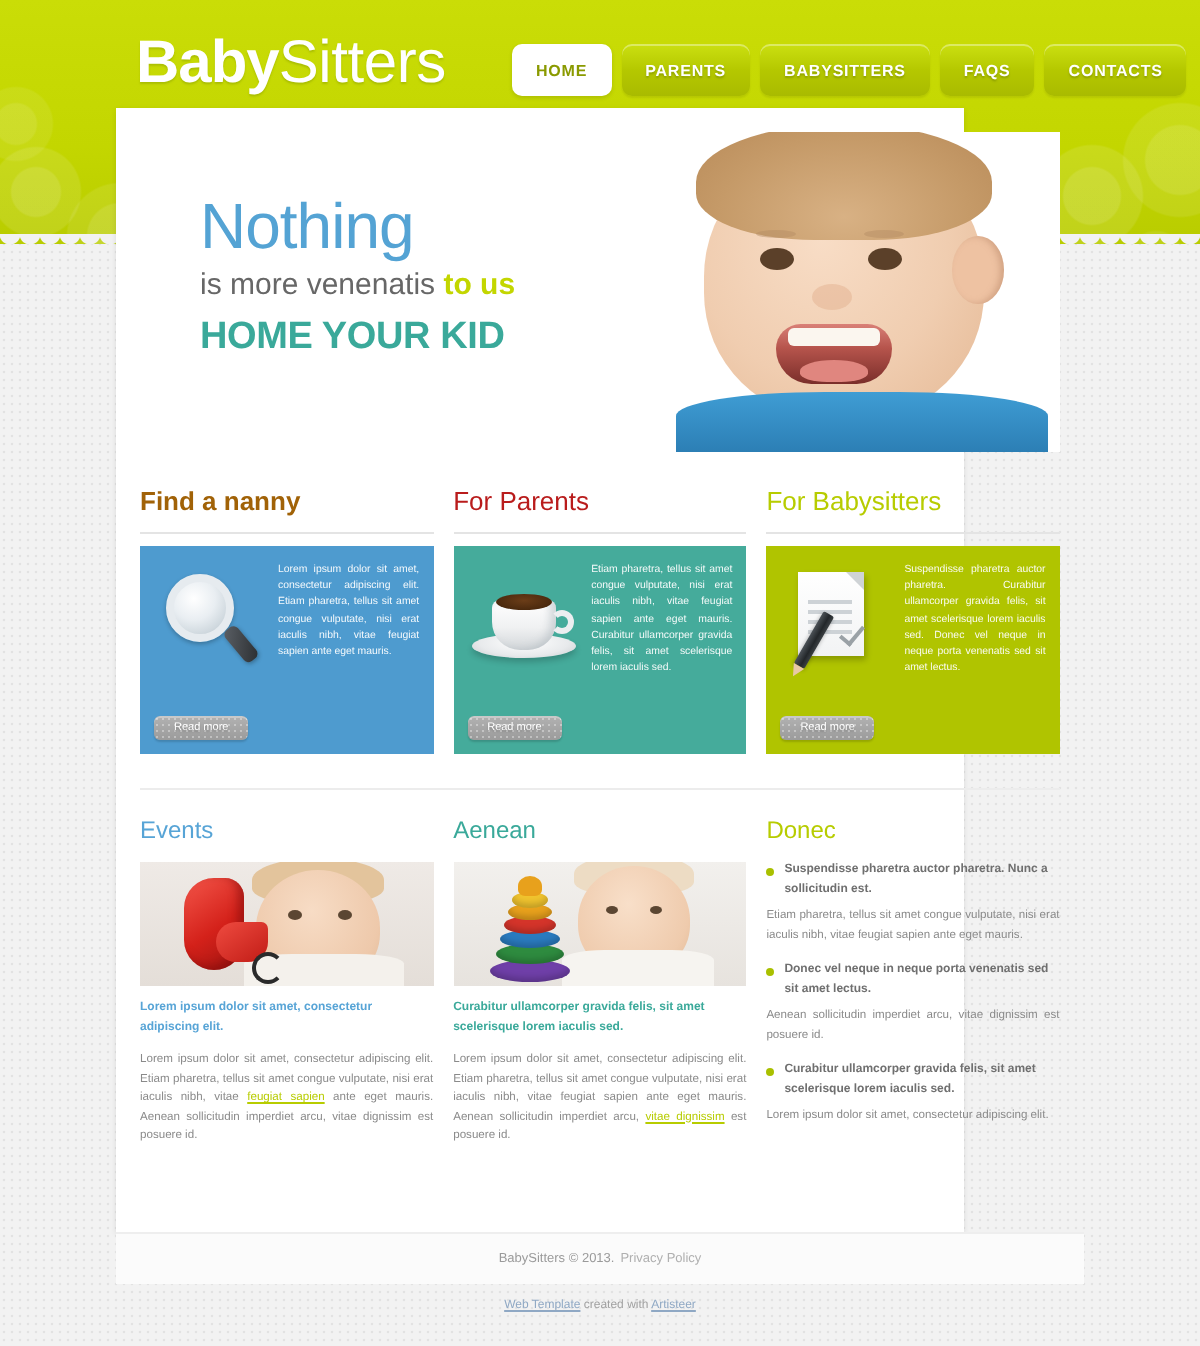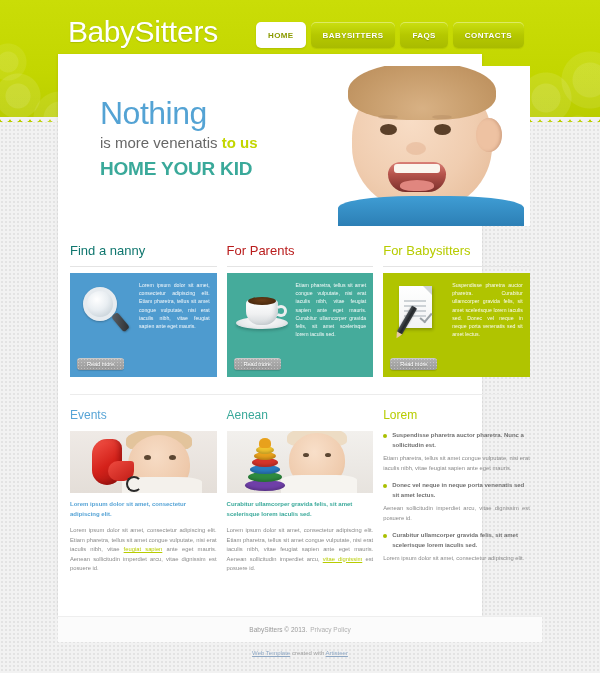--- a/index.html
+++ b/index.html
@@ -60,21 +60,21 @@
   .logo {
     position: absolute;
     left: 68px;
     top: 15px;
     font-size: 30px;
     line-height: 34px;
     color: #ffffff;
     white-space: nowrap;
     text-shadow: 0 1px 1px rgba(120,140,0,0.35);
   }
-  .logo .b { font-weight: normal; letter-spacing: -0.5px; margin-top: 23px; }
+  .logo .b { font-weight: bold; letter-spacing: -0.5px; margin-top: 23px; }
   .logo .s { font-weight: normal; letter-spacing: -0.2px; }
 
   
   .nav {
     position: absolute;
     left: 256px;
     top: 22px;
     display: flex;
     gap: 5px;
   }
@@ -248,21 +248,21 @@
   }
   .feature { width: 146.6px; }
   .feature-title {
     font-size: 13px;
     line-height: 18px;
     padding-bottom: 6px;
     border-bottom: 1px solid #e4e4e4;
     margin-bottom: 6px;
     white-space: nowrap;
   }
-  .f1 .feature-title { color: #0f766e; }
+  .f1 .feature-title { color: #a16207; font-weight: bold; }
   .f2 .feature-title { color: #b91c1c; }
   .f3 .feature-title { color: #b7cc00; }
   .feature-box {
     height: 104px;
     padding: 8px 7px 7px 7px;
     position: relative;
     overflow: hidden;
   }
   .f1 .feature-box { background: #4e9bcf; }
   .f2 .feature-box { background: #45ab9b; }
@@ -610,20 +610,21 @@
 <div class="header-band">
   <div class="header-scallop"></div>
 </div>
 
 <div class="logo">
   <span class="b">Baby</span><span class="s">Sitters</span>
 </div>
 
 <div class="nav">
   <div class="nav-item active">HOME</div>
+  <div class="nav-item">PARENTS</div>
   <div class="nav-item">BABYSITTERS</div>
   <div class="nav-item">FAQS</div>
   <div class="nav-item">CONTACTS</div>
 </div>
 
 <div class="sheet">
 
   <div class="hero">
     <div class="hero-text">
       <div class="hero-l1">Nothing</div>
@@ -727,21 +728,21 @@
         <div class="ring r4"></div>
         <div class="ring r5"></div>
         <div class="ring r6"></div>
         <div class="ring-top"></div>
       </div>
       <div class="bcol-lead">Curabitur ullamcorper gravida felis, sit amet scelerisque lorem iaculis sed.</div>
       <div class="bcol-body"><span>Lorem ipsum dolor sit amet, consectetur adipiscing elit. Etiam pharetra, tellus sit amet congue vulputate, nisi erat iaculis nibh, vitae feugiat sapien ante eget mauris. Aenean sollicitudin imperdiet arcu, </span><a>vitae dignissim</a><span> est posuere id.</span></div>
     </div>
 
     <div class="bcol b3">
-      <div class="bcol-title">Lorem</div>
+      <div class="bcol-title">Donec</div>
 
       <div class="ev-item">
         <div class="ev-bullet"></div>
         <div class="ev-head">Suspendisse pharetra auctor pharetra. Nunc a sollicitudin est.</div>
       </div>
       <div class="ev-body">Etiam pharetra, tellus sit amet congue vulputate, nisi erat iaculis nibh, vitae feugiat sapien ante eget mauris.</div>
 
       <div class="ev-item">
         <div class="ev-bullet"></div>
         <div class="ev-head">Donec vel neque in neque porta venenatis sed sit amet lectus.</div>

